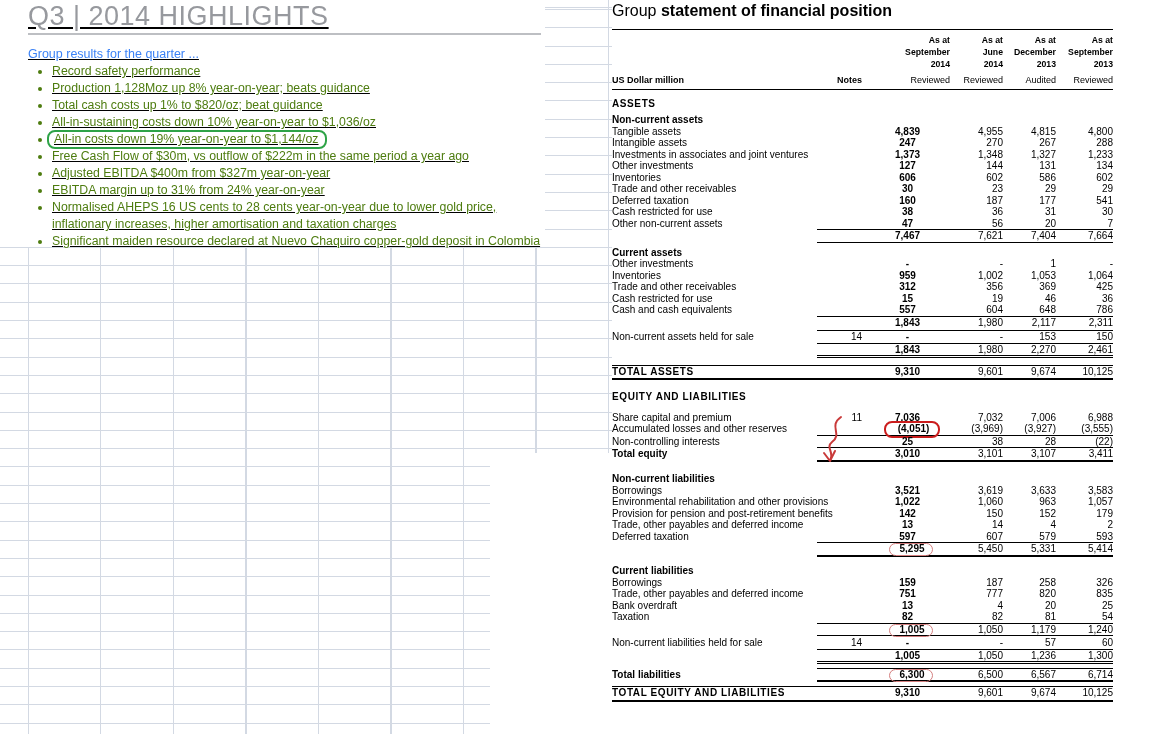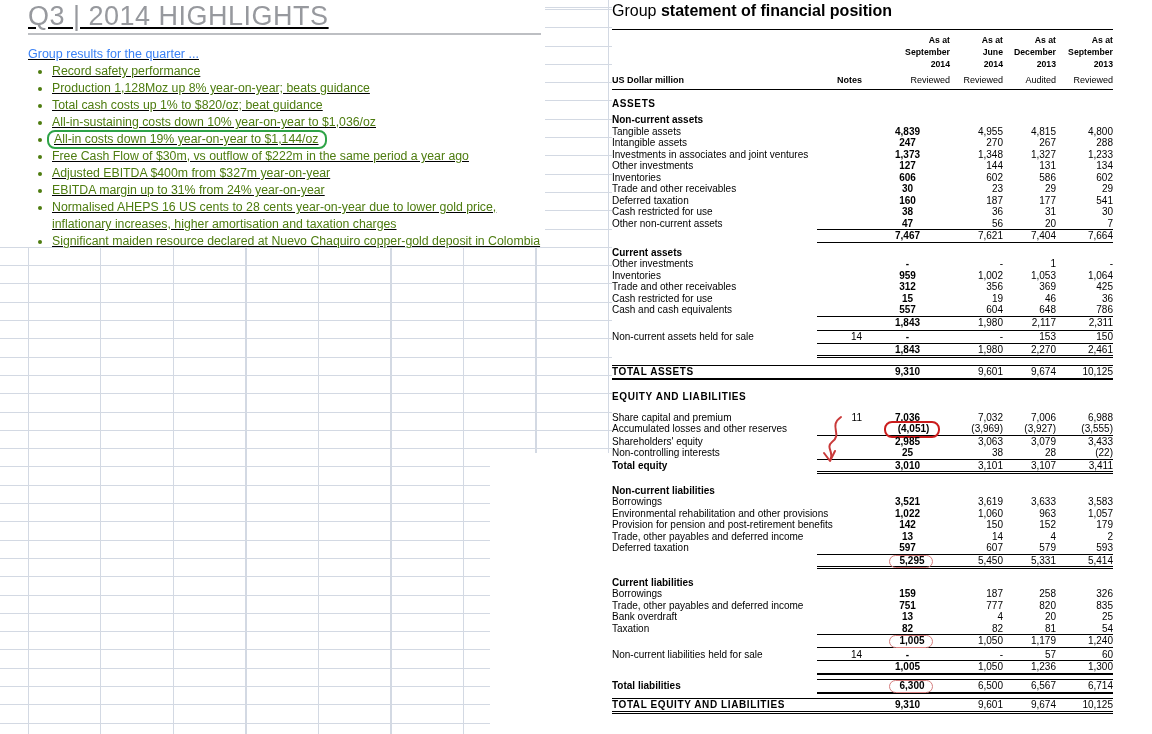--- a/index.html
+++ b/index.html
@@ -303,27 +303,20 @@
           </div>
           <div class="frow item">
             <div class="lab">Accumulated losses and other reserves</div>
             <div class="v c3"><span class="circle-thick">(4,051)</span></div>
             <div class="v c4">(3,969)</div>
             <div class="v c5">(3,927)</div>
             <div class="v c6">(3,555)</div>
           </div>
           <div class="rule vals"></div>
           <div class="frow item">
-            <div class="lab">Shareholders' equity</div>
-            <div class="v c3">2,985</div>
-            <div class="v c4">3,063</div>
-            <div class="v c5">3,079</div>
-            <div class="v c6">3,433</div>
-          </div>
-          <div class="frow item">
             <div class="lab">Non-controlling interests</div>
             <div class="v c3">25</div>
             <div class="v c4">38</div>
             <div class="v c5">28</div>
             <div class="v c6">(22)</div>
           </div>
           <div class="rule vals"></div>
           <div class="frow item boldlab">
             <div class="lab">Total equity</div>
             <div class="v c3">3,010</div>

